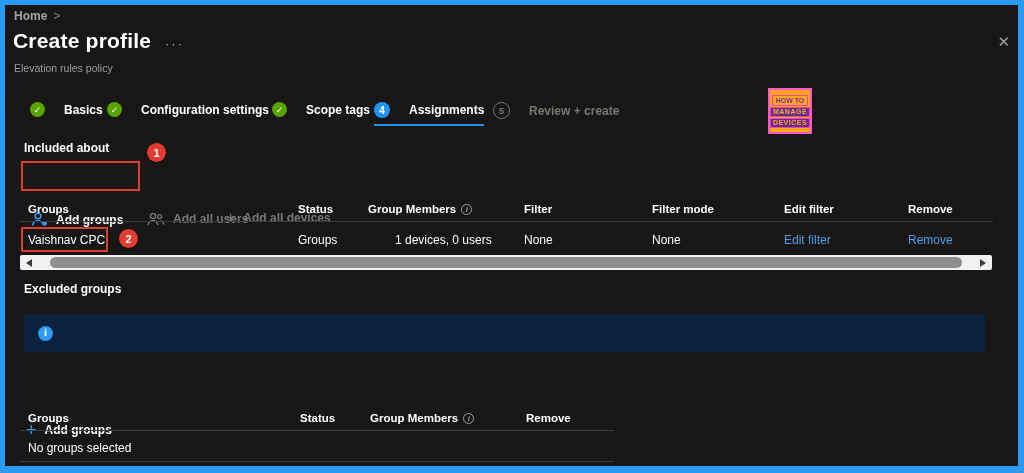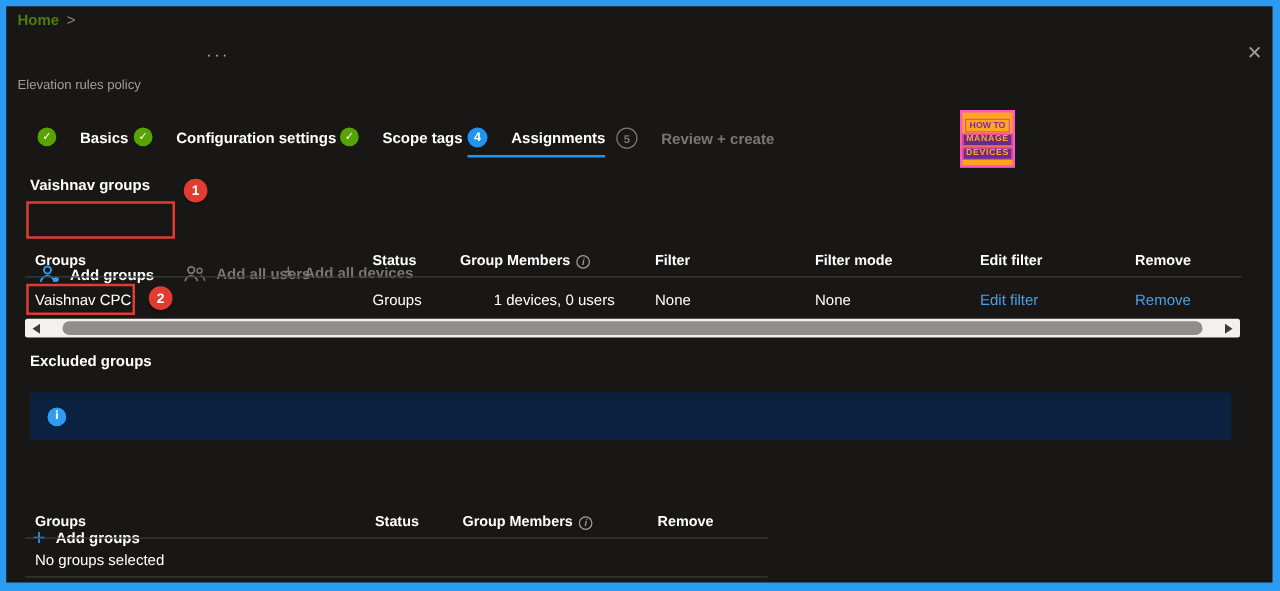--- a/index.html
+++ b/index.html
@@ -11,21 +11,21 @@
     border:5px solid #2b9bf2;
     border-right-width:6px;
     border-bottom-width:7px;
     font-family:"Liberation Sans","DejaVu Sans",sans-serif;
     overflow:hidden;
     color:#fff;
   }
   .abs{position:absolute;}
   
   .breadcrumb{left:9px;top:4px;font-size:12px;font-weight:600;}
-  .breadcrumb .home{color:#4d7c0f;cursor:pointer;}
+  .breadcrumb .home{color:#a3a3a3;cursor:pointer;}
   .breadcrumb .sep{color:#8a8886;margin-left:6px;font-weight:400;}
   .title{left:8px;top:24px;font-size:21px;font-weight:700;letter-spacing:.2px;color:#fff;}
   .ellipsis{left:160px;top:31px;color:#b3b0ad;font-size:13px;letter-spacing:2px;}
   .subtitle{left:9px;top:57px;font-size:10.5px;color:#a19f9d;}
   .close-btn{right:8px;top:28px;color:#a19f9d;font-size:15px;font-family:"DejaVu Sans",sans-serif;cursor:pointer;}
   
   .tab{top:97px;display:flex;align-items:center;gap:7px;padding-bottom:6px;}
   .tab .lbl{font-size:12px;font-weight:600;color:#fff;white-space:nowrap;padding-left:12px;}
   .tab.disabled .lbl{color:#7a7874;}
   .tab.active{border-bottom:2px solid #2094f3;}
@@ -77,20 +77,21 @@
 </style>
 </head>
 <body>
 
 <div class="stage">
 
   <div class="abs breadcrumb">
     <span class="home">Home</span><span class="sep">&gt;</span>
   </div>
 
+  <div class="abs title">Create profile</div>
   <div class="abs ellipsis">···</div>
   <div class="abs close-btn">✕</div>
   <div class="abs subtitle">Elevation rules policy</div>
 
   <div class="abs tab" style="left:25px;">
     <span class="chk">✓</span>
     <span class="lbl">Basics</span>
   </div>
   <div class="abs tab" style="left:102px;">
     <span class="chk">✓</span>
@@ -108,21 +109,21 @@
     <span class="stepnum off">5</span>
     <span class="lbl">Review + create</span>
   </div>
 
   <div class="abs logo">
     <span class="l1">HOW TO</span>
     <span class="l2">MANAGE</span>
     <span class="l2">DEVICES</span>
   </div>
 
-  <div class="abs section-label" style="left:19px;top:136px;">Vaishnav groups</div>
+  <div class="abs section-label" style="left:19px;top:136px;">Included about</div>
   <div class="abs ann-badge" style="left:142px;top:138px;">1</div>
 
   <div class="abs ann-box" style="left:16px;top:156px;width:119px;height:30px;"></div>
   <div class="abs toolbtn" style="left:26px;top:163px;">
     <svg width="17" height="15" viewBox="0 0 17 15">
       <circle cx="7" cy="4" r="2.8" fill="none" stroke="#2e9bf5" stroke-width="1.5"></circle>
       <path d="M1.5 13.5 C2.2 10.3 4.4 8.8 7 8.8 S11.8 10.3 12.5 13.5" fill="none" stroke="#2e9bf5" stroke-width="1.5"></path>
       <circle cx="13.8" cy="11.4" r="2.2" fill="#2e9bf5"></circle>
     </svg>
     <span class="t">Add groups</span>

